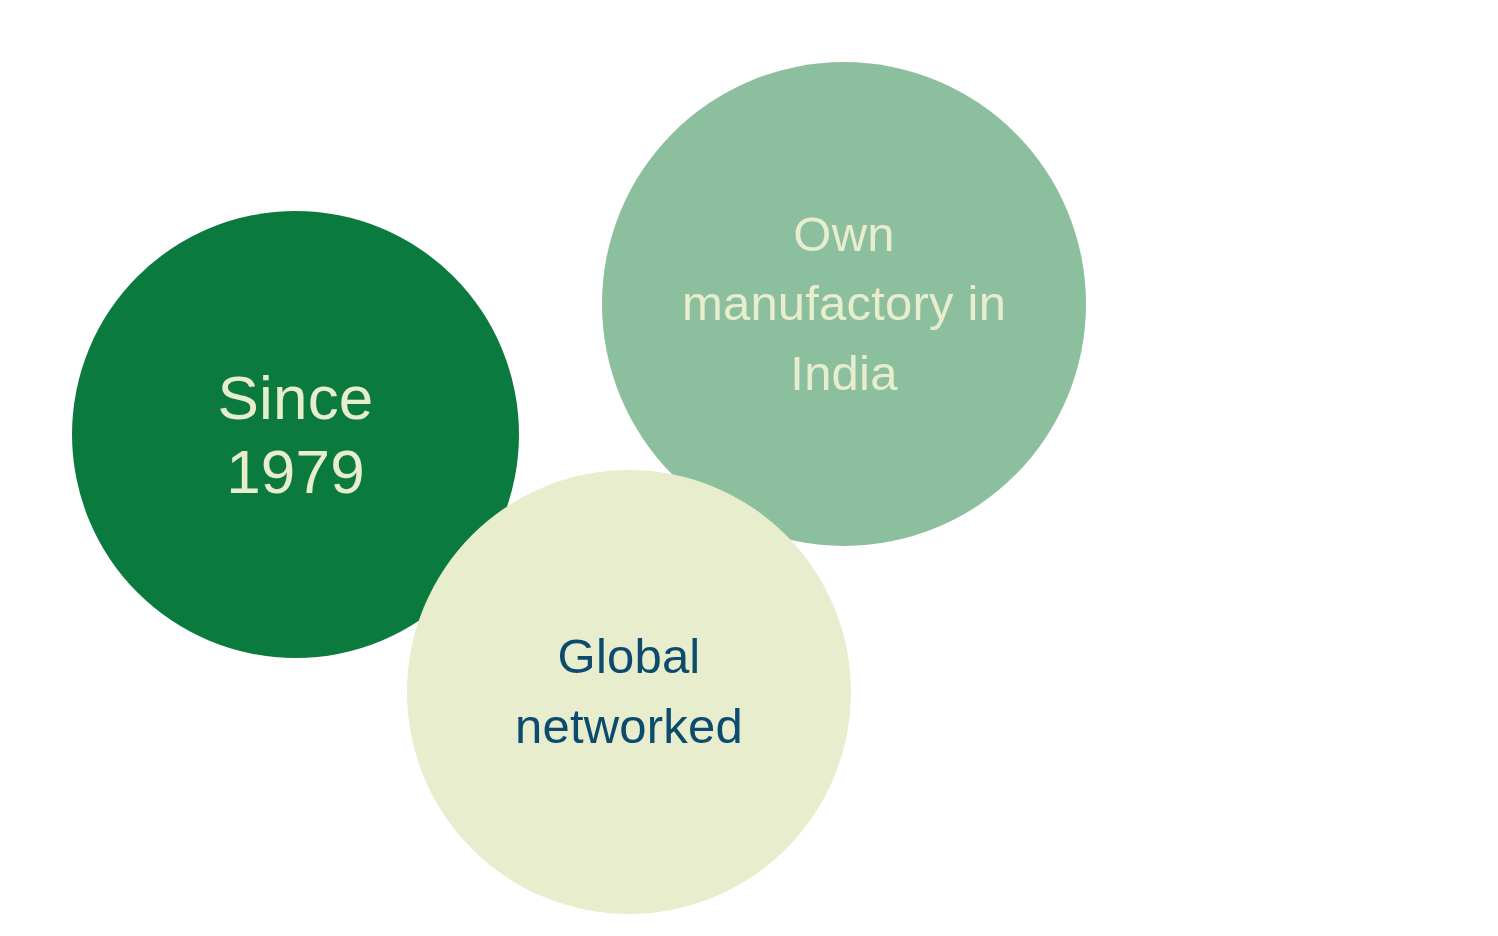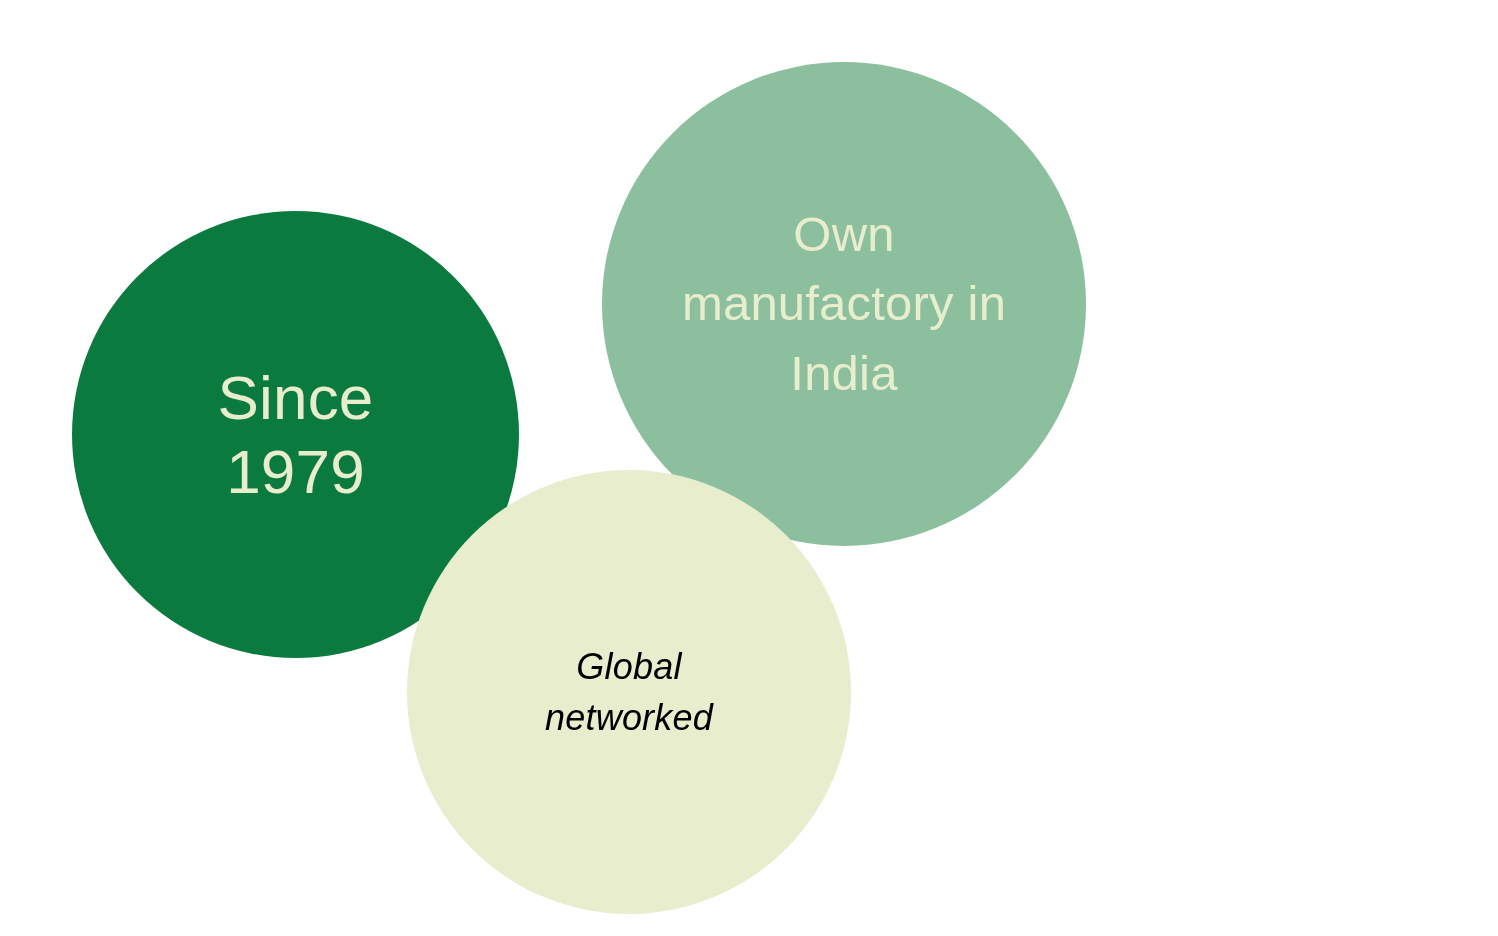--- a/index.html
+++ b/index.html
@@ -73,24 +73,23 @@
   
   #bubble-global {
     left: 407px;
     top: 470px;
     width: 444px;
     height: 444px;
     background: #e7edcd;
     z-index: 3;
   }
   #bubble-global .bubble-text {
-    color: #000000;
-    font-size: 36px;
+    color: #0c4a6e;
+    font-size: 49px;
     line-height: 1.42;
-    font-style: italic;
   }
 </style>
 </head>
 <body>
 
 <div id="stage">
 
   <div class="bubble" id="bubble-manufactory">
     <span class="bubble-text">Own
 manufactory in

